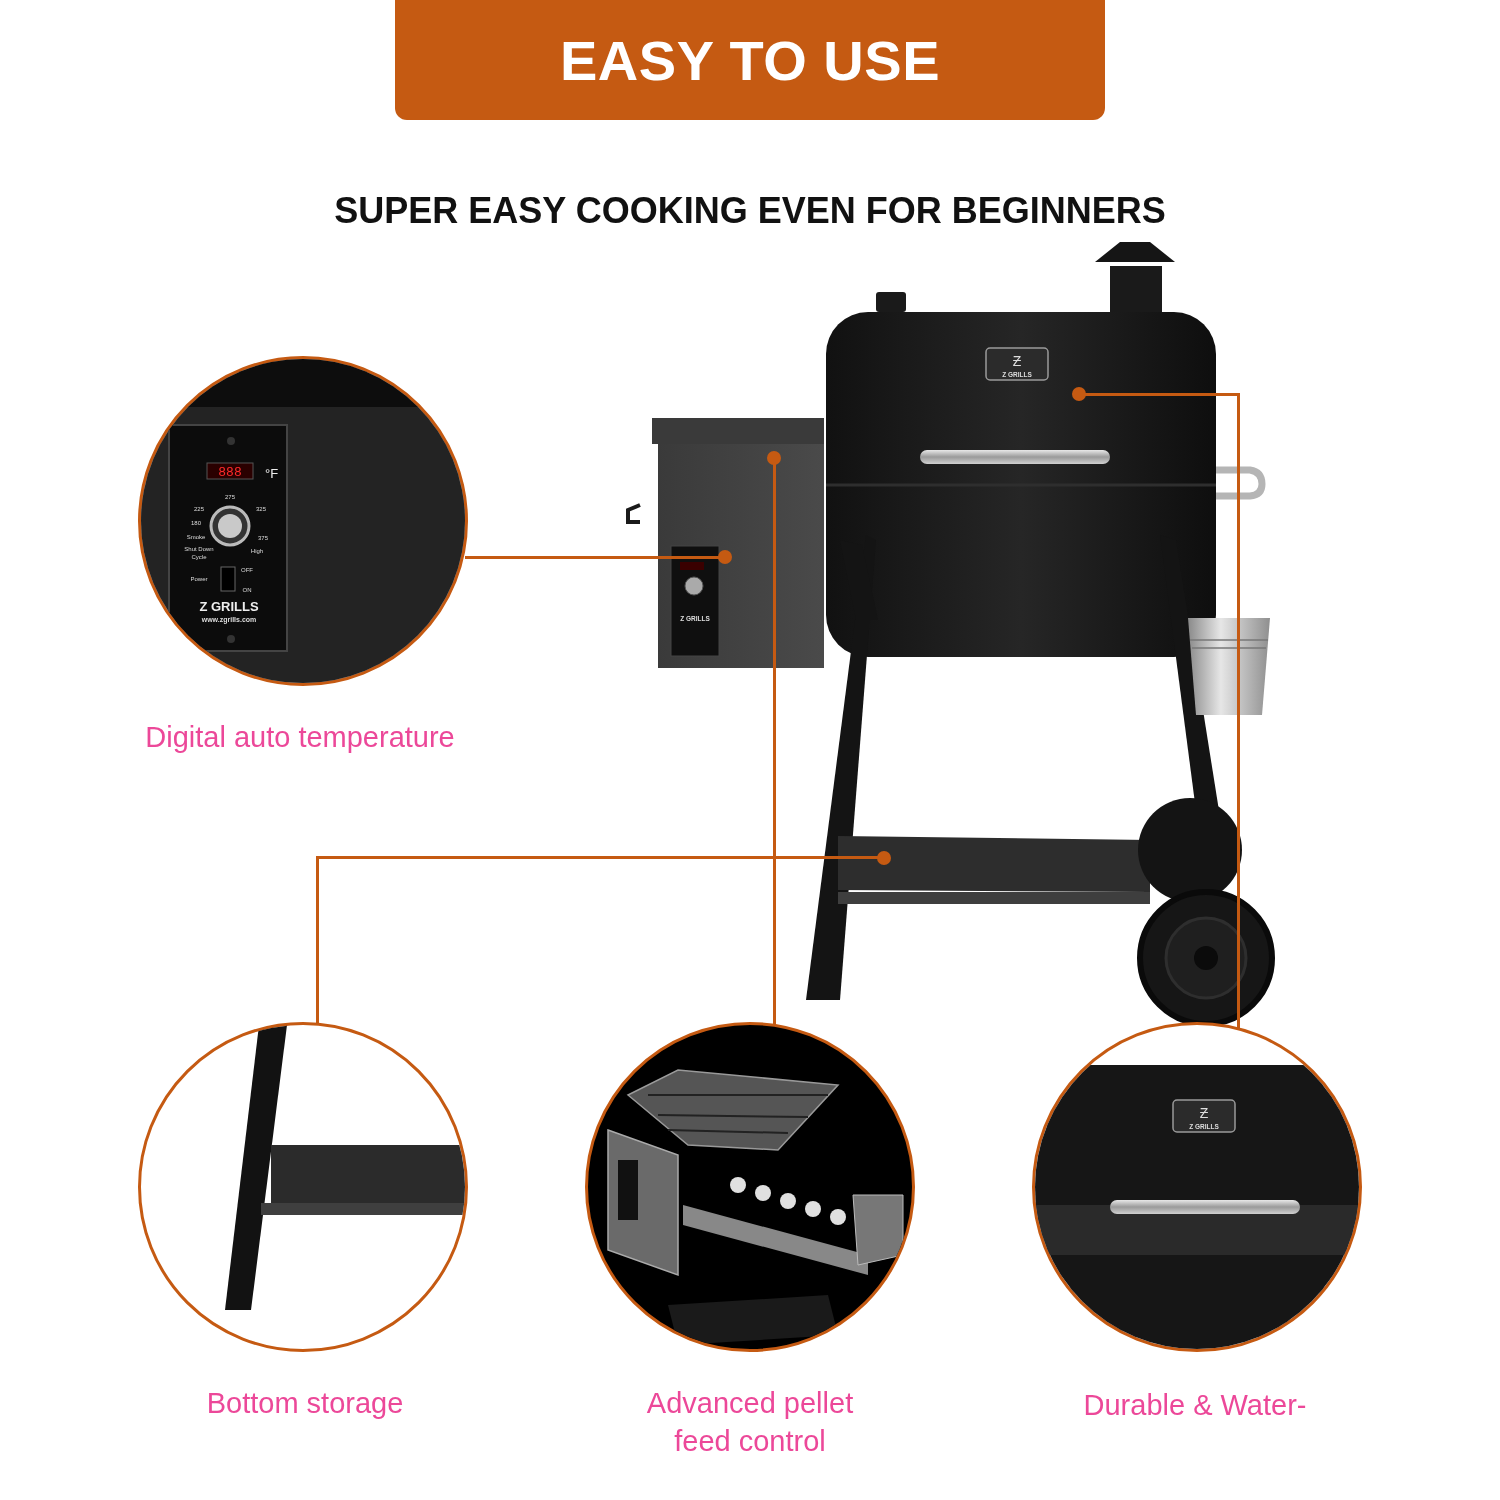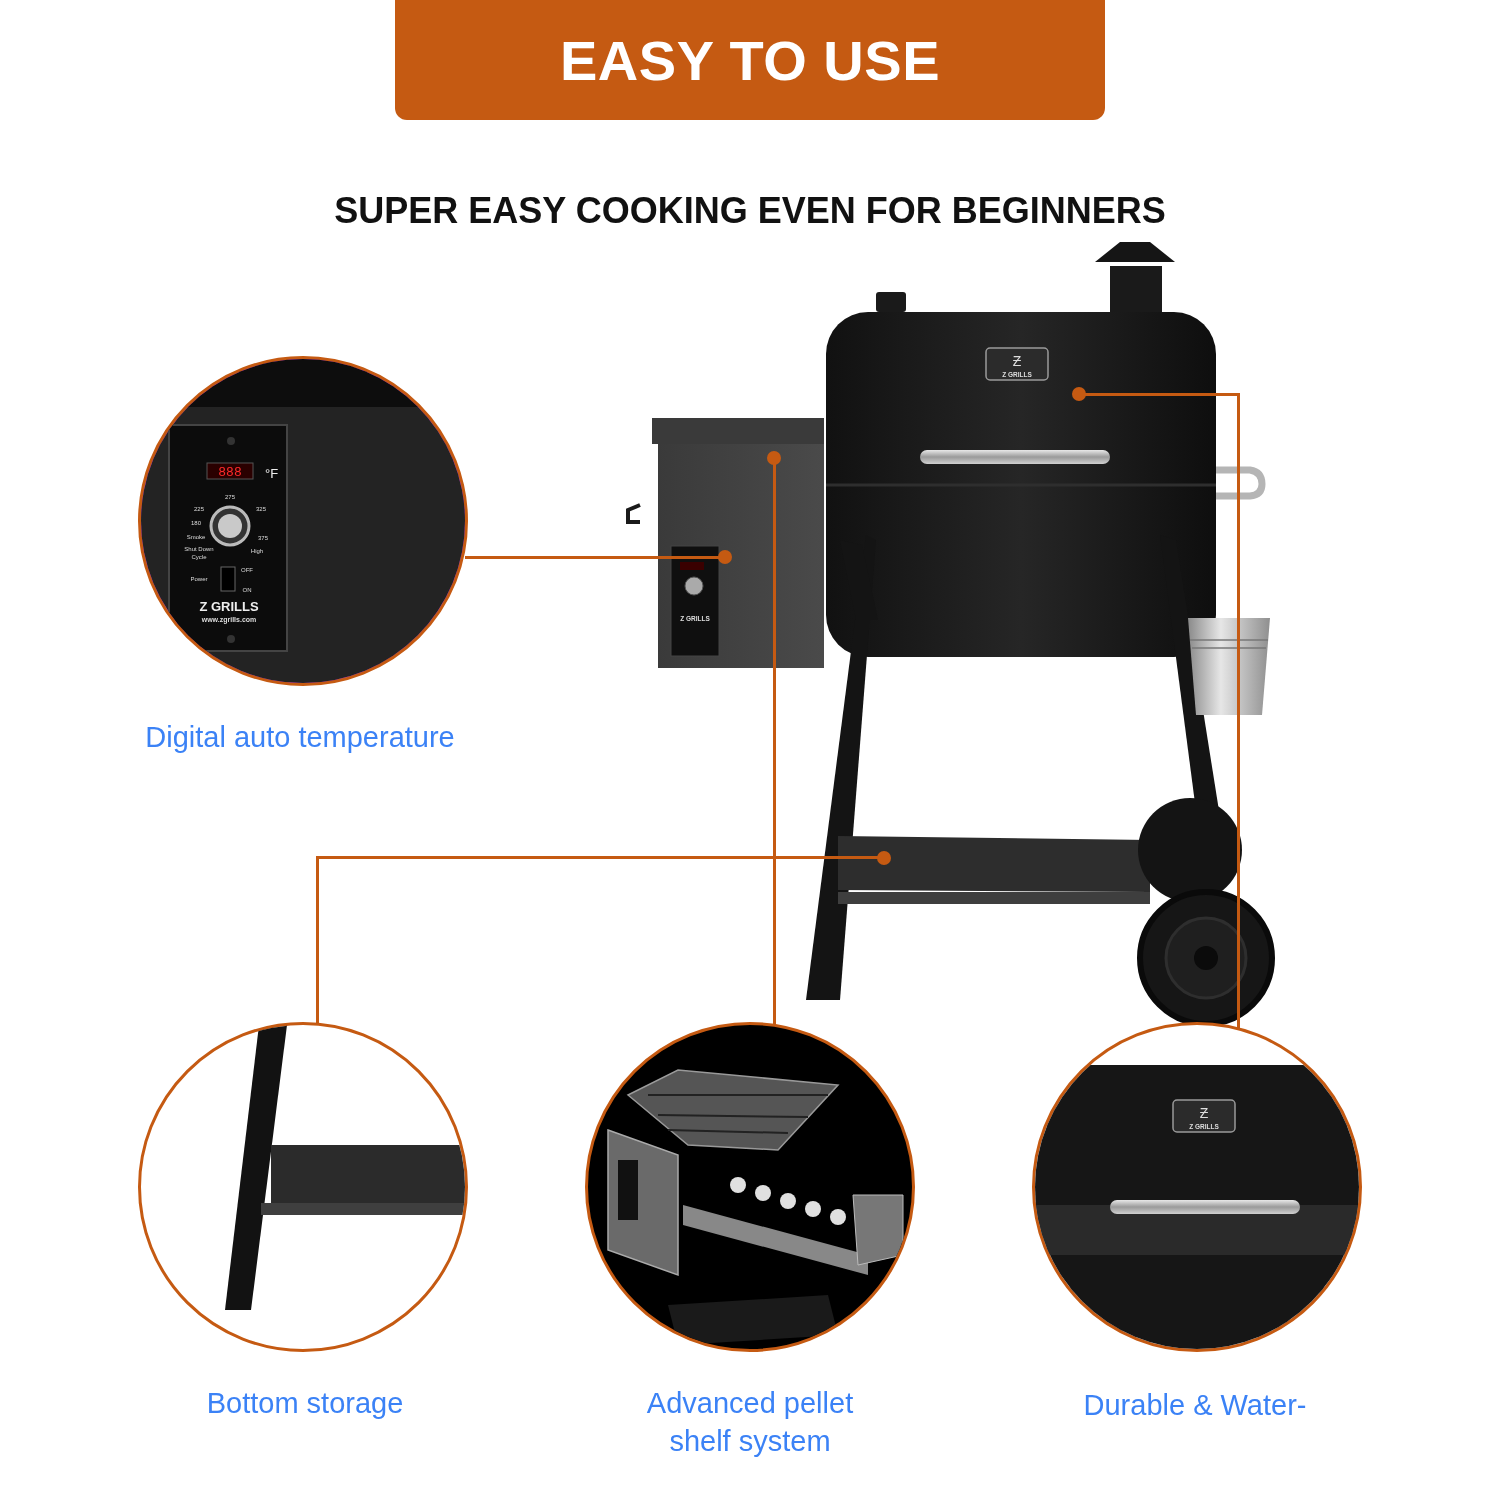--- a/index.html
+++ b/index.html
@@ -2,21 +2,21 @@
 <html><head>
 <meta charset="utf-8">
 <style>
   *{margin:0;padding:0;box-sizing:border-box;}
   html,body{width:1500px;height:1500px;background:#ffffff;overflow:hidden;}
   body{position:relative;font-family:"Liberation Sans",sans-serif;color:#111;}
   .banner{position:absolute;left:395px;top:0;width:710px;height:120px;background:#c55a12;border-radius:0 0 12px 12px;display:flex;align-items:center;justify-content:center;}
   .banner-text{color:#fff;font-weight:bold;font-size:56px;letter-spacing:0.5px;}
   .subtitle{position:absolute;left:0;top:150px;width:1500px;text-align:center;font-weight:bold;font-size:36px;color:#111;margin-top:40px;}
   .circle{position:absolute;width:330px;height:330px;border-radius:50%;border:3px solid #c55a12;overflow:hidden;}
-  .caption{position:absolute;text-align:center;font-size:29px;line-height:38px;color:#3b82f6;}
+  .caption{position:absolute;text-align:center;font-size:29px;line-height:38px;color:#ec4899;}
   .line{position:absolute;background:#c55a12;}
   .dot{position:absolute;width:14px;height:14px;border-radius:50%;background:#c55a12;}
   .grill{position:absolute;left:0;top:0;}
 </style>
 </head>
 <body>
 
 <div class="banner">
   <span class="banner-text">EASY TO USE</span>
 </div>
@@ -94,21 +94,21 @@
 <div class="line" style="left:773px;top:458px;width:3px;height:568px;"></div>
 
 <div class="dot" style="left:877px;top:851px;"></div>
 <div class="line" style="left:316px;top:856px;width:566px;height:3px;"></div>
 <div class="line" style="left:316px;top:856px;width:3px;height:168px;"></div>
 
 <div class="dot" style="left:1072px;top:387px;"></div>
 <div class="line" style="left:1078px;top:393px;width:162px;height:3px;"></div>
 <div class="line" style="left:1237px;top:393px;width:3px;height:635px;"></div>
 
-<div class="circle" style="left:138px;top:356px;background:#d946ef;">
+<div class="circle" style="left:138px;top:356px;background:#a3a3a3;">
   <svg width="330" height="330" viewBox="0 0 330 330">
     <rect x="0" y="0" width="330" height="48" fill="#0d0d0d"></rect>
     <rect x="0" y="48" width="330" height="282" fill="#232323"></rect>
     <rect x="28" y="66" width="118" height="226" fill="#0c0c0c" stroke="#444" stroke-width="2"></rect>
     <circle cx="90" cy="82" r="4" fill="#333"></circle>
     <rect x="66" y="104" width="46" height="16" fill="#2a0000" stroke="#555"></rect>
     <text x="89" y="117" text-anchor="middle" fill="#ff2a2a" font-size="13" font-family="Liberation Mono, monospace">888</text>
     <text x="124" y="119" fill="#eee" font-size="13" font-family="Liberation Sans, sans-serif">°F</text>
     <circle cx="89" cy="167" r="19" fill="#333" stroke="#bbb" stroke-width="3"></circle>
     <circle cx="89" cy="167" r="12" fill="#c9c9c9"></circle>
@@ -158,21 +158,21 @@
         <circle cx="200" cy="176" r="8"></circle>
       <circle cx="225" cy="184" r="8"></circle>
         <circle cx="250" cy="192" r="8"></circle>
     </g>
     <path d="M265 170 L315 170 L315 230 L270 240 Z" fill="#777" stroke="#bbb"></path>
     <path d="M80 280 L240 270 L250 310 L90 320 Z" fill="#1a1a1a"></path>
   </svg>
 </div>
 <div class="caption" style="left:585px;top:1384px;width:330px;">
   <div>Advanced pellet</div>
-  <div>shelf system</div>
+  <div>feed control</div>
 </div>
 
 <div class="circle" style="left:1032px;top:1022px;background:#fff;">
   <svg width="330" height="330" viewBox="0 0 330 330">
     <rect x="0" y="40" width="330" height="290" fill="#161616"></rect>
     <rect x="0" y="180" width="330" height="50" fill="#2a2a2a"></rect>
     <rect x="138" y="75" width="62" height="32" rx="4" fill="#2b2b2b" stroke="#9a9a9a" stroke-width="1.5"></rect>
     <text x="169" y="93" text-anchor="middle" fill="#ddd" font-size="14" font-family="Liberation Sans, sans-serif">Ƶ</text>
     <text x="169" y="104" text-anchor="middle" fill="#ddd" font-size="6.5" font-weight="bold" font-family="Liberation Sans, sans-serif">Z GRILLS</text>
     <rect x="75" y="175" width="190" height="14" rx="7" fill="url(#steel)"></rect>

